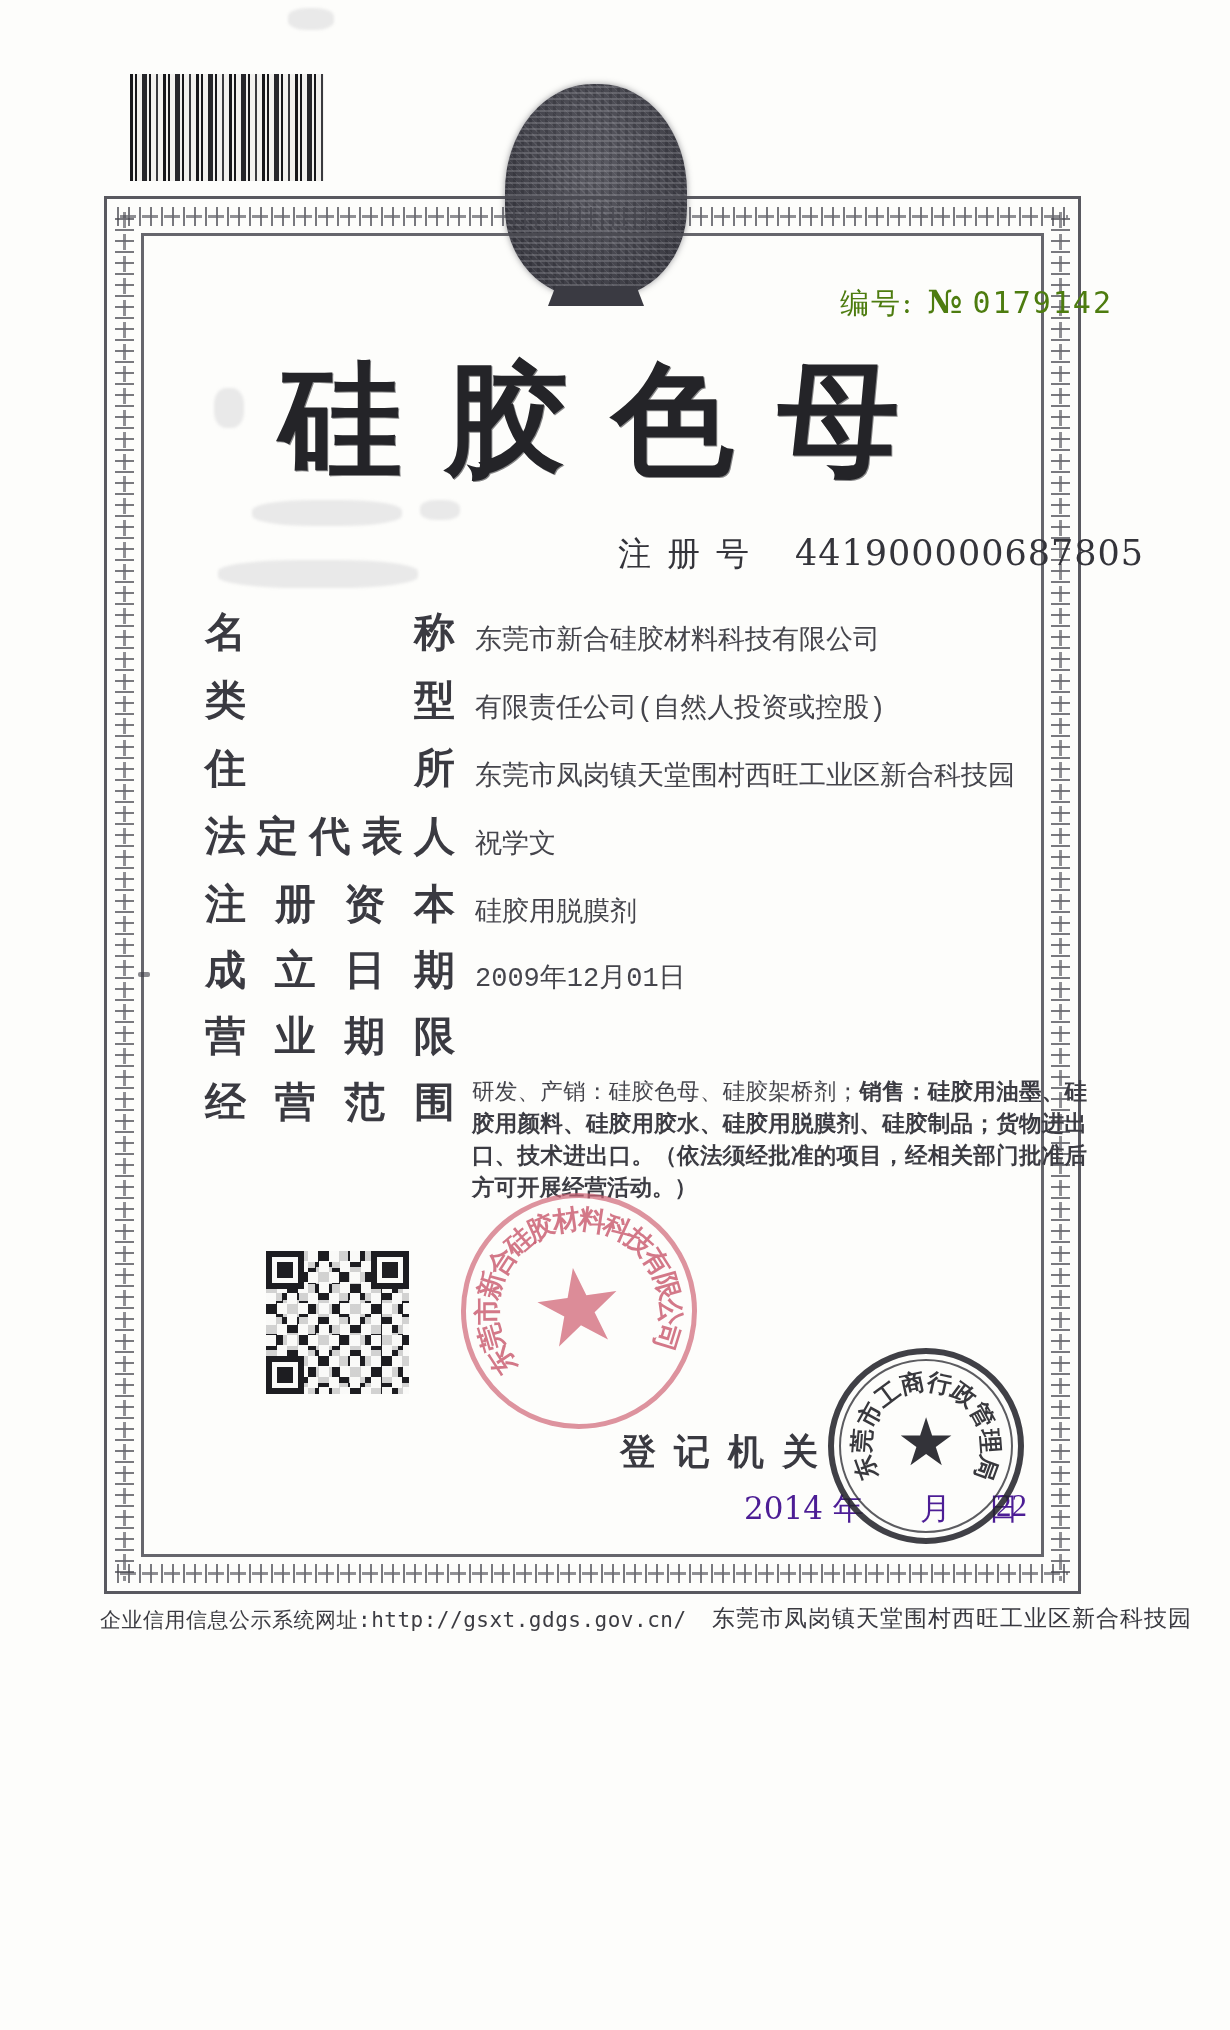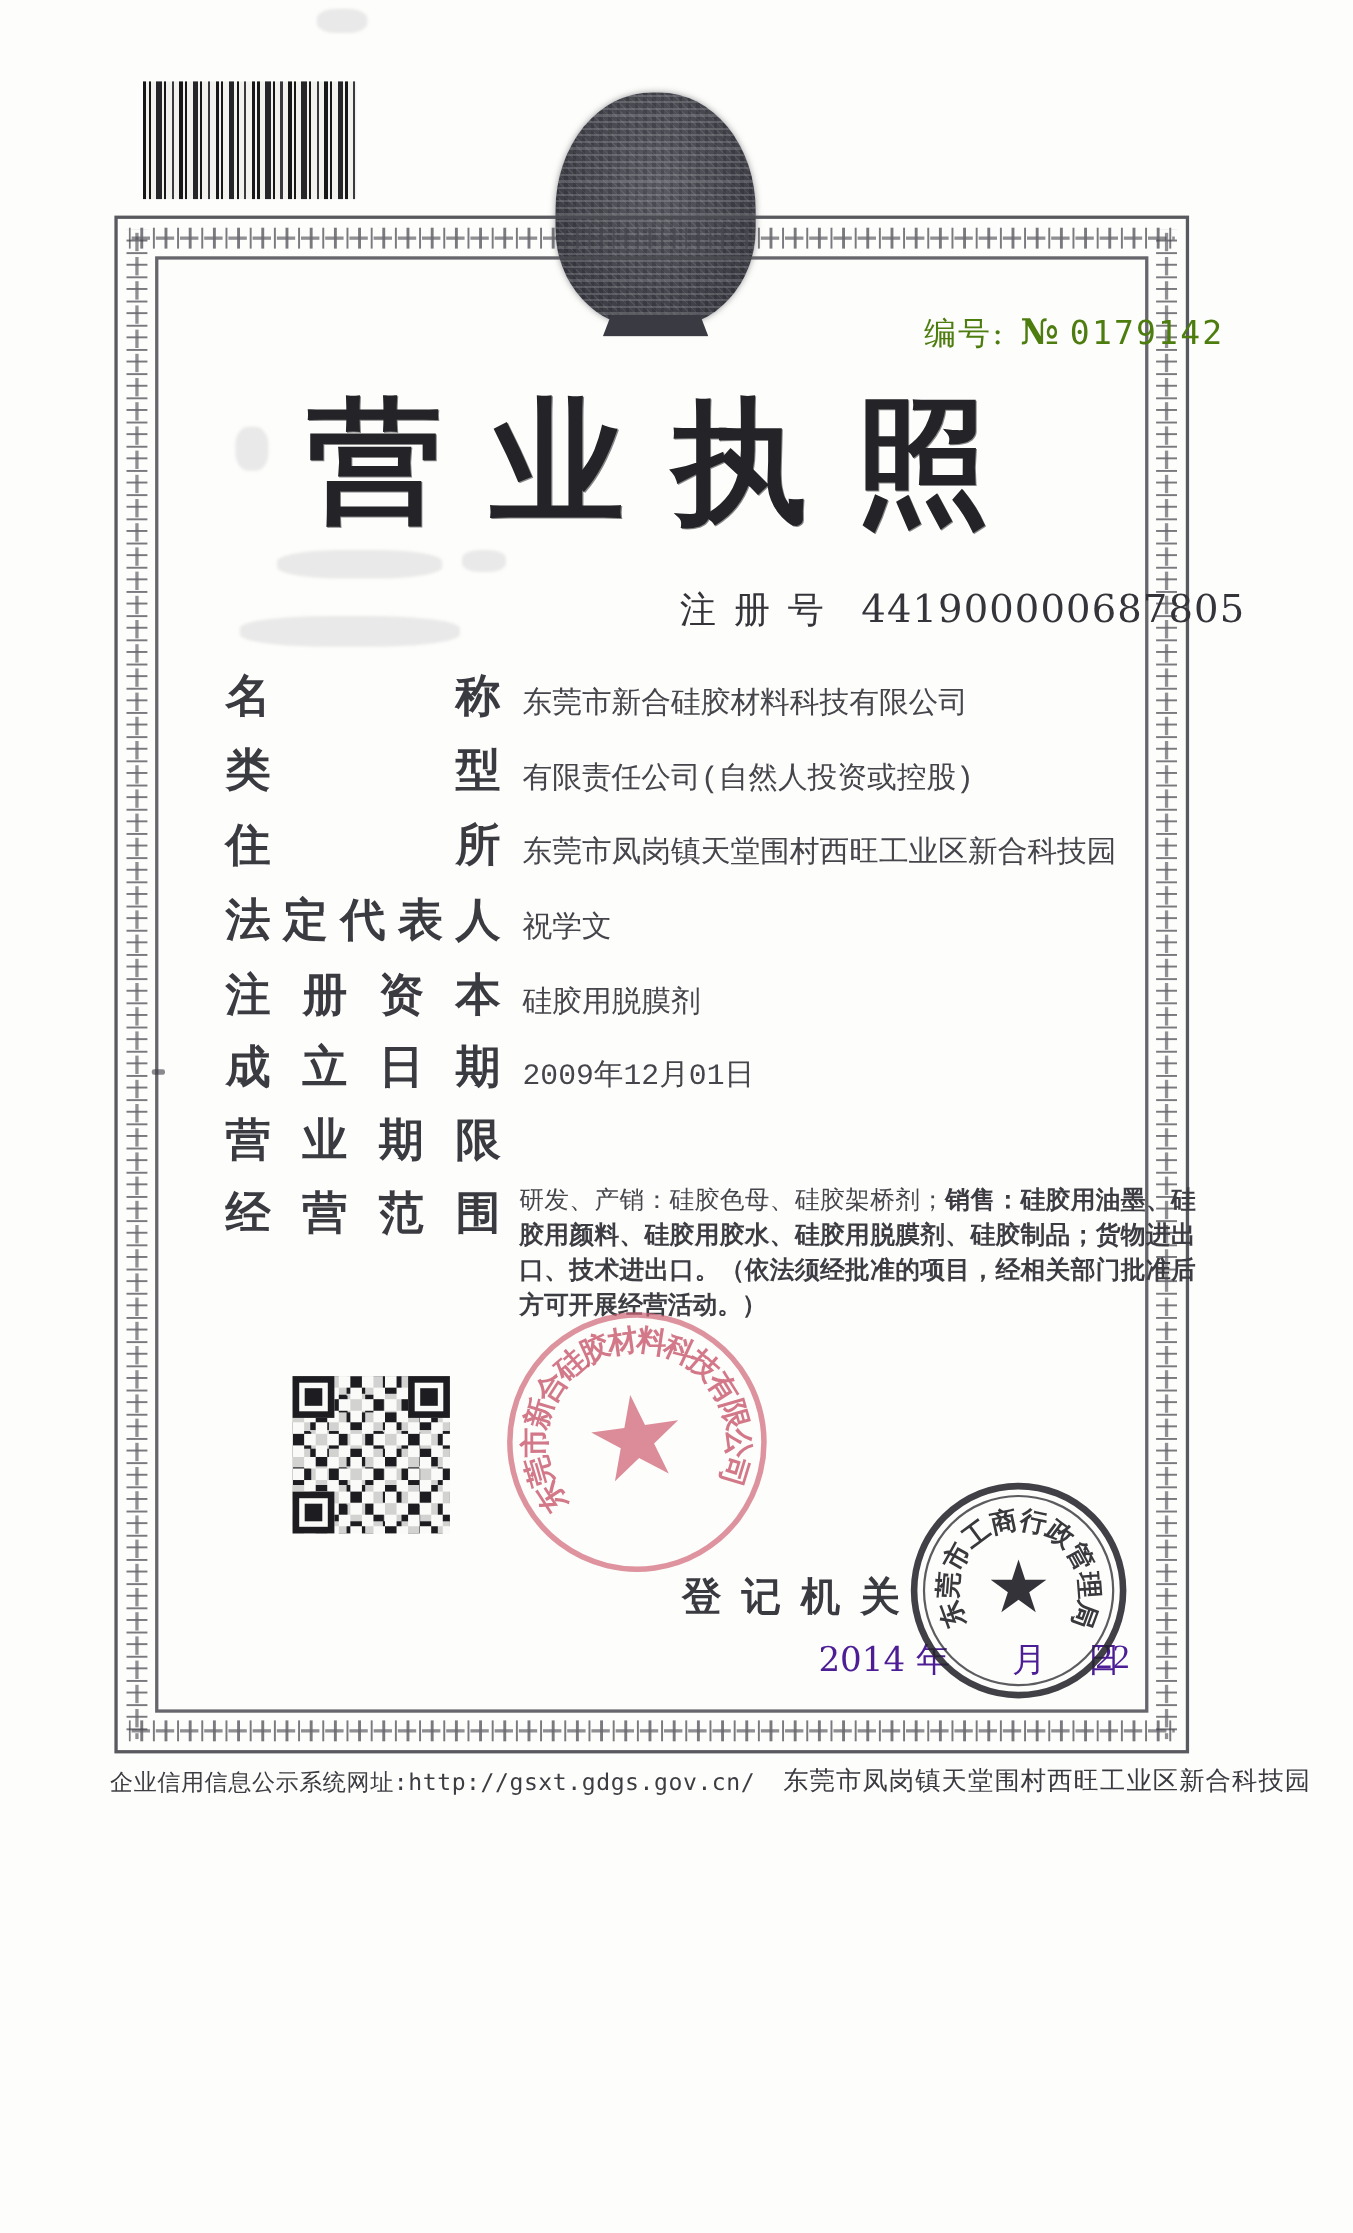--- a/index.html
+++ b/index.html
@@ -42,21 +42,21 @@
     background:#3a3a42;clip-path:polygon(8% 0,92% 0,100% 100%,0 100%);}
 
   
   .serial{position:absolute;left:840px;top:250px;font-size:29px;letter-spacing:2px;color:#4d7c0f;white-space:nowrap;margin-top:33px;}
   .serial .sym{font-weight:bold;font-size:32px;padding:0 8px 0 14px;}
   .serial .num{font-family:"DejaVu Sans Mono","Liberation Mono",monospace;font-size:30px;}
   .doc-title{position:absolute;left:104px;top:340px;width:971px;text-align:center;
     font-size:122px;font-weight:900;letter-spacing:44px;text-indent:44px;color:#242428;
     text-shadow:1px 1px 0 rgba(36,36,40,.55);}
   .regno{position:absolute;left:618px;top:532px;font-size:33px;white-space:nowrap;color:#34343a;}
-  .regno .lbl{letter-spacing:16px;margin-right:18px;}
+  .regno .lbl{letter-spacing:16px;margin-right:30px;}
   .regno .num{font-size:35px;letter-spacing:1px;}
 
   .row-label{position:absolute;left:205px;width:250px;font-size:41px;font-weight:600;color:#3a3a41;
     text-align:justify;text-align-last:justify;text-justify:inter-character;line-height:1;}
   .row-value{position:absolute;left:475px;width:575px;font-size:27px;color:#45454c;line-height:1.3;white-space:nowrap;font-family:Liberation Mono, monospace;}
   .scope-value{position:absolute;left:472px;top:1076px;width:615px;font-size:22.5px;color:#45454c;
     line-height:1.42;text-align:justify;white-space:normal;}
   .scope-value .b{font-weight:bold;color:#3c3c43;}
   .pre-dot{position:absolute;left:138px;top:972px;width:12px;height:5px;background:rgba(60,60,70,.6);border-radius:2px;}
 
@@ -114,21 +114,21 @@
     <div class="band band-h band-bottom"></div>
     <div class="band band-v band-left"></div>
     <div class="band band-v band-right"></div>
     <div class="frame-inner"></div>
   </div>
 
   <div class="serial">
     <span>编号:</span><span class="sym">№</span><span class="num">0179142</span>
   </div>
 
-  <div class="doc-title">营业执照</div>
+  <div class="doc-title">硅胶色母</div>
 
   <div class="regno">
     <span class="lbl">注册号</span><span class="num">441900000687805</span>
   </div>
 
   <div class="smudge sm1"></div>
   <div class="smudge sm2"></div>
   <div class="smudge sm3"></div>
   <div class="smudge sm4"></div>
   <div class="smudge sm5"></div>

